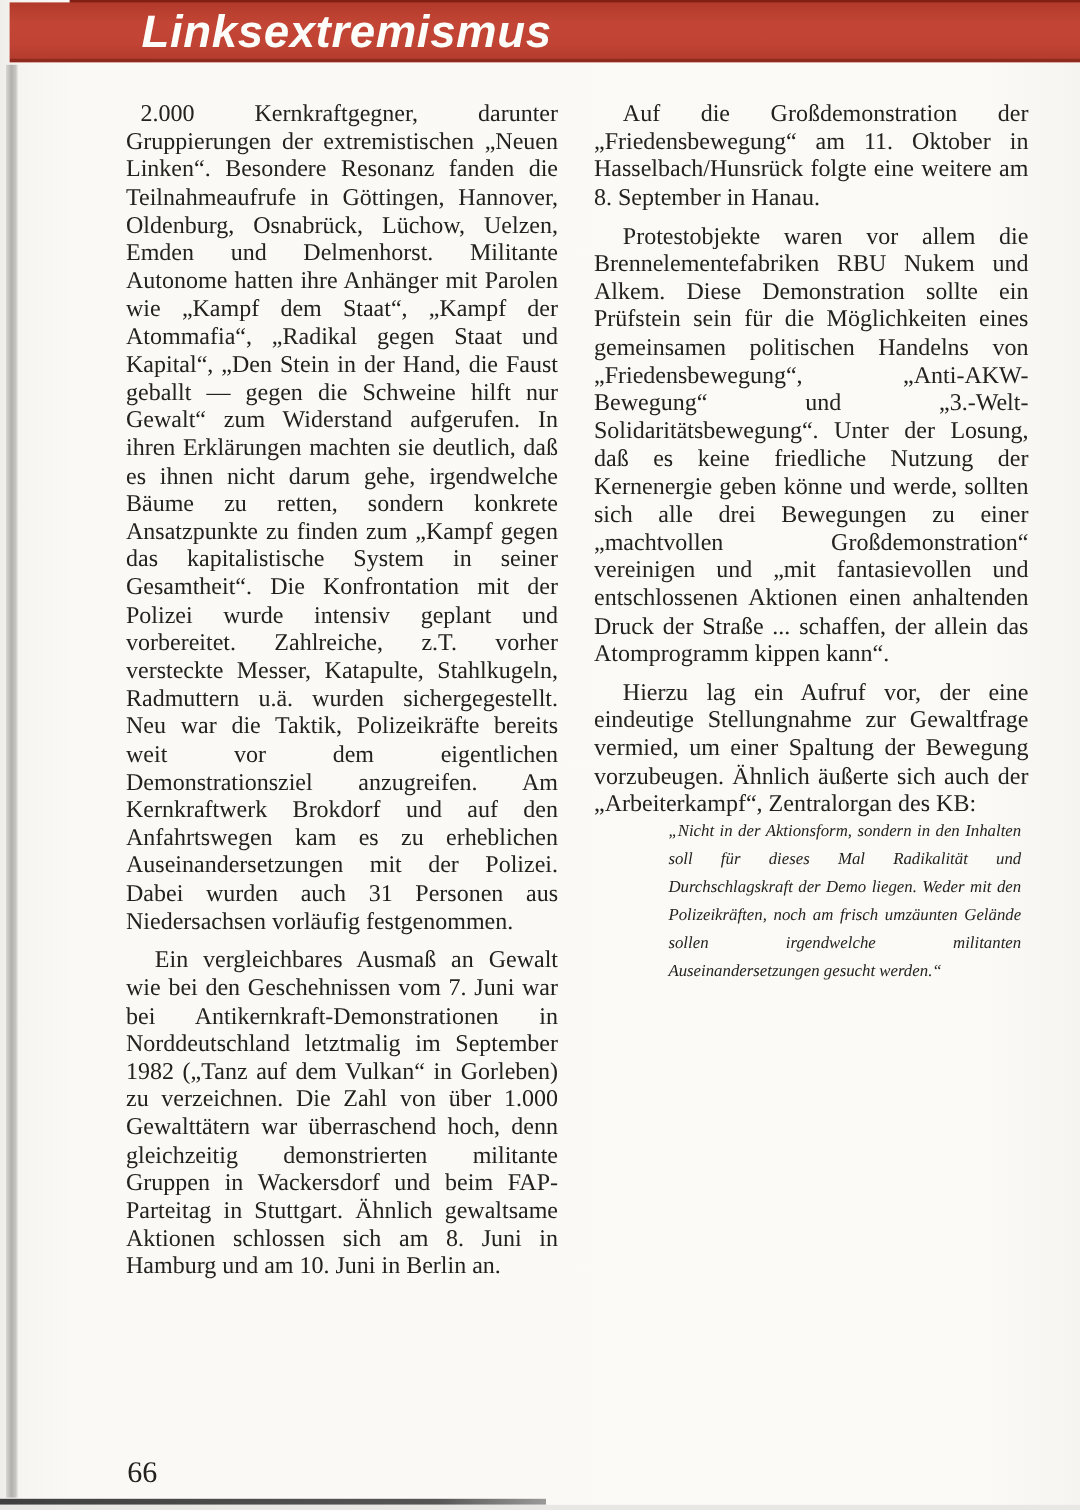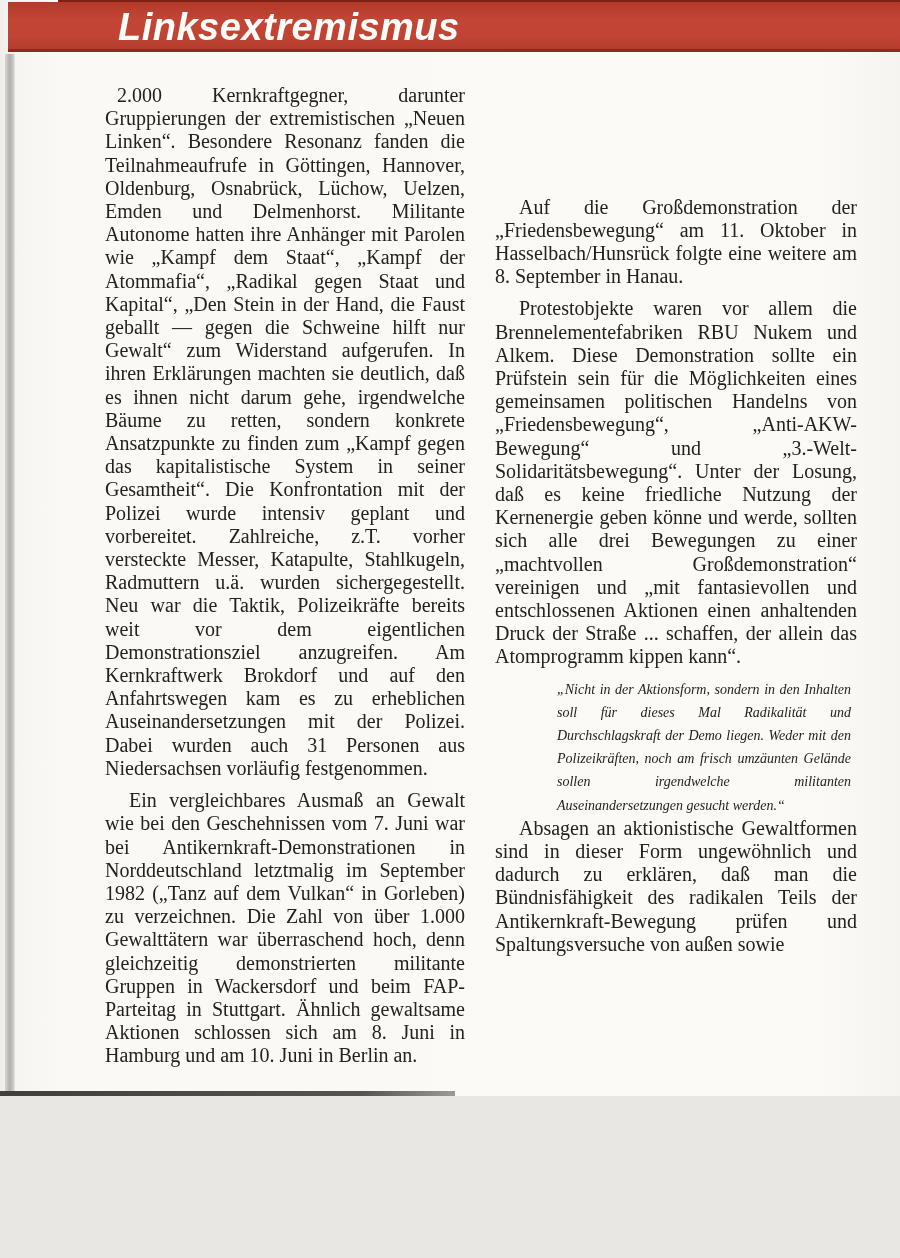--- a/index.html
+++ b/index.html
@@ -1,20 +1,20 @@
 <!DOCTYPE html>
 <html lang="de"><head>
 <meta charset="utf-8">
 <style>
   html, body { margin: 0; padding: 0; }
   body { background: #e8e7e3; }
   .page {
     position: relative;
     width: 900px;
-    height: 1096px;
+    height: 1254px;
     margin: 0 auto;
     overflow: hidden;
     background: linear-gradient(90deg, #efeeea 0px, #f6f5f1 18px, #faf9f5 60px, #fbfaf6 820px, #f5f4f0 900px);
     font-family: "Liberation Serif", "DejaVu Serif", serif;
     color: #25211e;
   }
   
   .edge-strip {
     position: absolute;
     left: 5px; top: 54px;
@@ -47,21 +47,20 @@
     line-height: 44px;
     letter-spacing: 0.5px;
     color: #fdfdfa;
   }
   .columns {
     position: absolute;
     left: 105px; top: 84px;
     width: 752px;
     display: flex;
     gap: 30px;
-    align-items: center;
   }
   .col-left  { width: 360px; }
   .col-right { width: 362px; }
   .body-p {
     margin: 0 0 9px 0;
     font-size: 20px;
     line-height: 23.2px;
     text-align: justify;
     text-justify: inter-word;
     hyphens: auto;
@@ -118,22 +117,22 @@
   <main class="columns">
 
     <section class="col-left">
       <p class="body-p small-indent">2.000 Kernkraftgegner, darunter Gruppierungen der extremistischen „Neuen Linken“. Besondere Resonanz fanden die Teilnahmeaufrufe in Göttingen, Hannover, Oldenburg, Osnabrück, Lüchow, Uelzen, Emden und Delmenhorst. Militante Autonome hatten ihre Anhänger mit Parolen wie „Kampf dem Staat“, „Kampf der Atommafia“, „Radikal gegen Staat und Kapital“, „Den Stein in der Hand, die Faust geballt — gegen die Schweine hilft nur Gewalt“ zum Widerstand aufgerufen. In ihren Erklärungen machten sie deutlich, daß es ihnen nicht darum gehe, irgendwelche Bäume zu retten, sondern konkrete Ansatzpunkte zu finden zum „Kampf gegen das kapitalistische System in seiner Gesamtheit“. Die Konfrontation mit der Polizei wurde intensiv geplant und vorbereitet. Zahlreiche, z.T. vorher versteckte Messer, Katapulte, Stahlkugeln, Radmuttern u.ä. wurden sichergegestellt. Neu war die Taktik, Polizeikräfte bereits weit vor dem eigentlichen Demonstrationsziel anzugreifen. Am Kernkraftwerk Brokdorf und auf den Anfahrtswegen kam es zu erheblichen Auseinandersetzungen mit der Polizei. Dabei wurden auch 31 Personen aus Niedersachsen vorläufig festgenommen.</p>
       <p class="body-p indent">Ein vergleichbares Ausmaß an Gewalt wie bei den Geschehnissen vom 7. Juni war bei Antikernkraft-Demonstrationen in Norddeutschland letztmalig im September 1982 („Tanz auf dem Vulkan“ in Gorleben) zu verzeichnen. Die Zahl von über 1.000 Gewalttätern war überraschend hoch, denn gleichzeitig demonstrierten militante Gruppen in Wackersdorf und beim FAP-Parteitag in Stuttgart. Ähnlich gewaltsame Aktionen schlossen sich am 8. Juni in Hamburg und am 10. Juni in Berlin an.</p>
     </section>
 
     <section class="col-right">
       <p class="body-p indent">Auf die Großdemonstration der „Friedensbewegung“ am 11. Oktober in Hasselbach/Hunsrück folgte eine weitere am 8. September in Hanau.</p>
       <p class="body-p indent">Protestobjekte waren vor allem die Brennelementefabriken RBU Nukem und Alkem. Diese Demonstration sollte ein Prüfstein sein für die Möglichkeiten eines gemeinsamen politischen Handelns von „Friedensbewegung“, „Anti-AKW-Bewegung“ und „3.-Welt-Solidaritätsbewegung“. Unter der Losung, daß es keine friedliche Nutzung der Kernenergie geben könne und werde, sollten sich alle drei Bewegungen zu einer „machtvollen Großdemonstration“ vereinigen und „mit fantasievollen und entschlossenen Aktionen einen anhaltenden Druck der Straße ... schaffen, der allein das Atomprogramm kippen kann“.</p>
+      <p class="body-p indent tight">Hierzu lag ein Aufruf vor, der eine eindeutige Stellungnahme zur Gewaltfrage vermied, um einer Spaltung der Bewegung vorzubeugen. Ähnlich äußerte sich auch der „Arbeiterkampf“, Zentralorgan des KB:</p>
       <blockquote class="quote">„Nicht in der Aktionsform, sondern in den Inhalten soll für dieses Mal Radikalität und Durchschlagskraft der Demo liegen. Weder mit den Polizeikräften, noch am frisch umzäunten Gelände sollen irgendwelche militanten Auseinandersetzungen gesucht werden.“</blockquote>
-      <p class="body-p indent">Absagen an aktionistische Gewaltformen sind in dieser Form ungewöhnlich und dadurch zu erklären, daß man die Bündnisfähigkeit des radikalen Teils der Antikernkraft-Bewegung prüfen und Spaltungsversuche von außen sowie</p>
     </section>
 
   </main>
 
   <div class="page-number">66</div>
 
   <div class="bottom-line"></div>
 
 </div>
 

